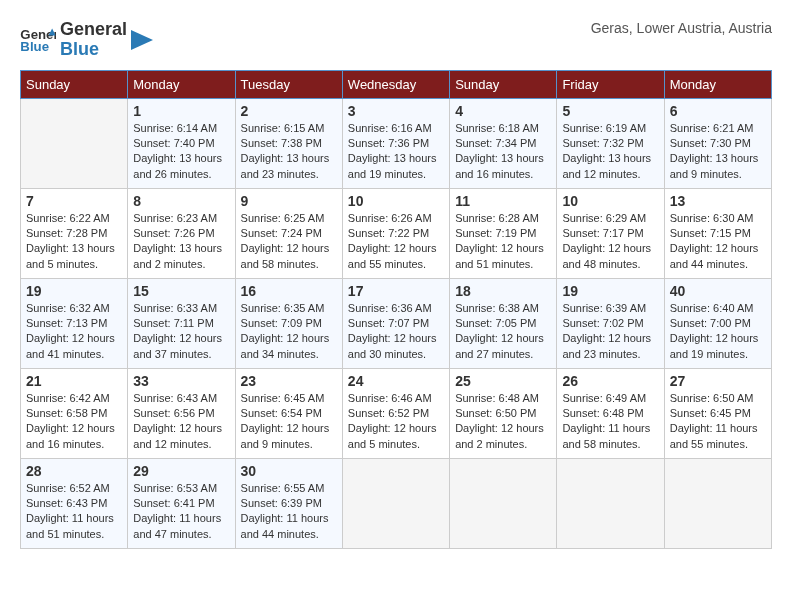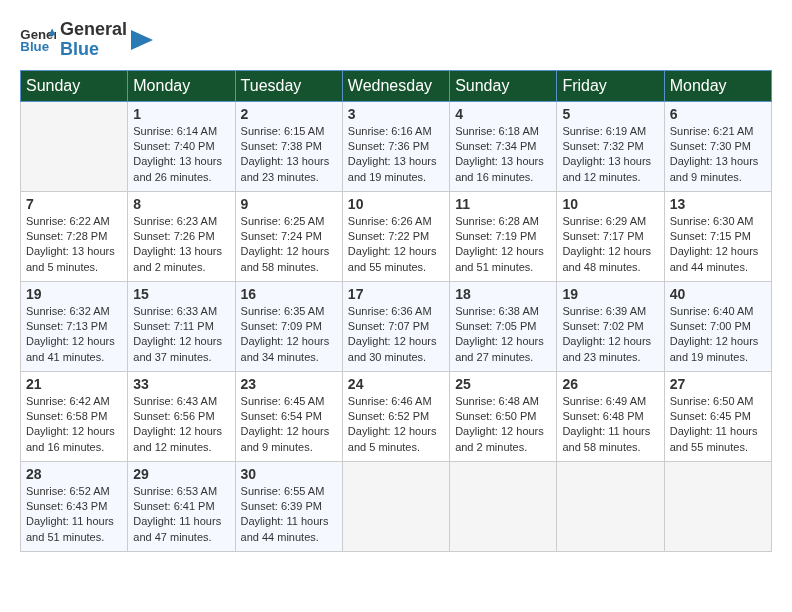--- a/index.html
+++ b/index.html
@@ -36,25 +36,25 @@
     .subtitle {
       font-size: 14px;
       color: #555;
     }
     table {
       width: 100%;
       border-collapse: collapse;
       font-size: 11px;
     }
     thead tr th {
-      background-color: #14532d;
+      background-color: #7f1d1d;
       color: #fff;
       padding: 6px 5px;
       text-align: left;
-      font-size: 16px;
+      font-size: 13px;
       font-weight: normal;
       border: 1px solid #5592cc;
     }
     tbody tr td {
       border: 1px solid #ccc;
       vertical-align: top;
       padding: 4px 5px;
       width: 107px;
       min-height: 80px;
       height: 90px;
@@ -88,20 +88,21 @@
     </svg>
     <div>
       <div style="font-size:18px;font-weight:bold;color:#333;line-height:1.1;">General</div>
       <div style="font-size:18px;font-weight:bold;color:#2a7ab5;line-height:1.1;">Blue</div>
     </div>
     <svg width="22" height="20" viewBox="0 0 22 20">
       <polygon points="0,0 22,10 0,20" fill="#2a7ab5"></polygon>
     </svg>
   </div>
   <div class="title-block">
+    <div class="subtitle">Geras, Lower Austria, Austria</div>
   </div>
 </div>
 
 <table>
   <thead>
     <tr>
       <th>Sunday</th>
       <th>Monday</th>
       <th>Tuesday</th>
       <th>Wednesday</th>

